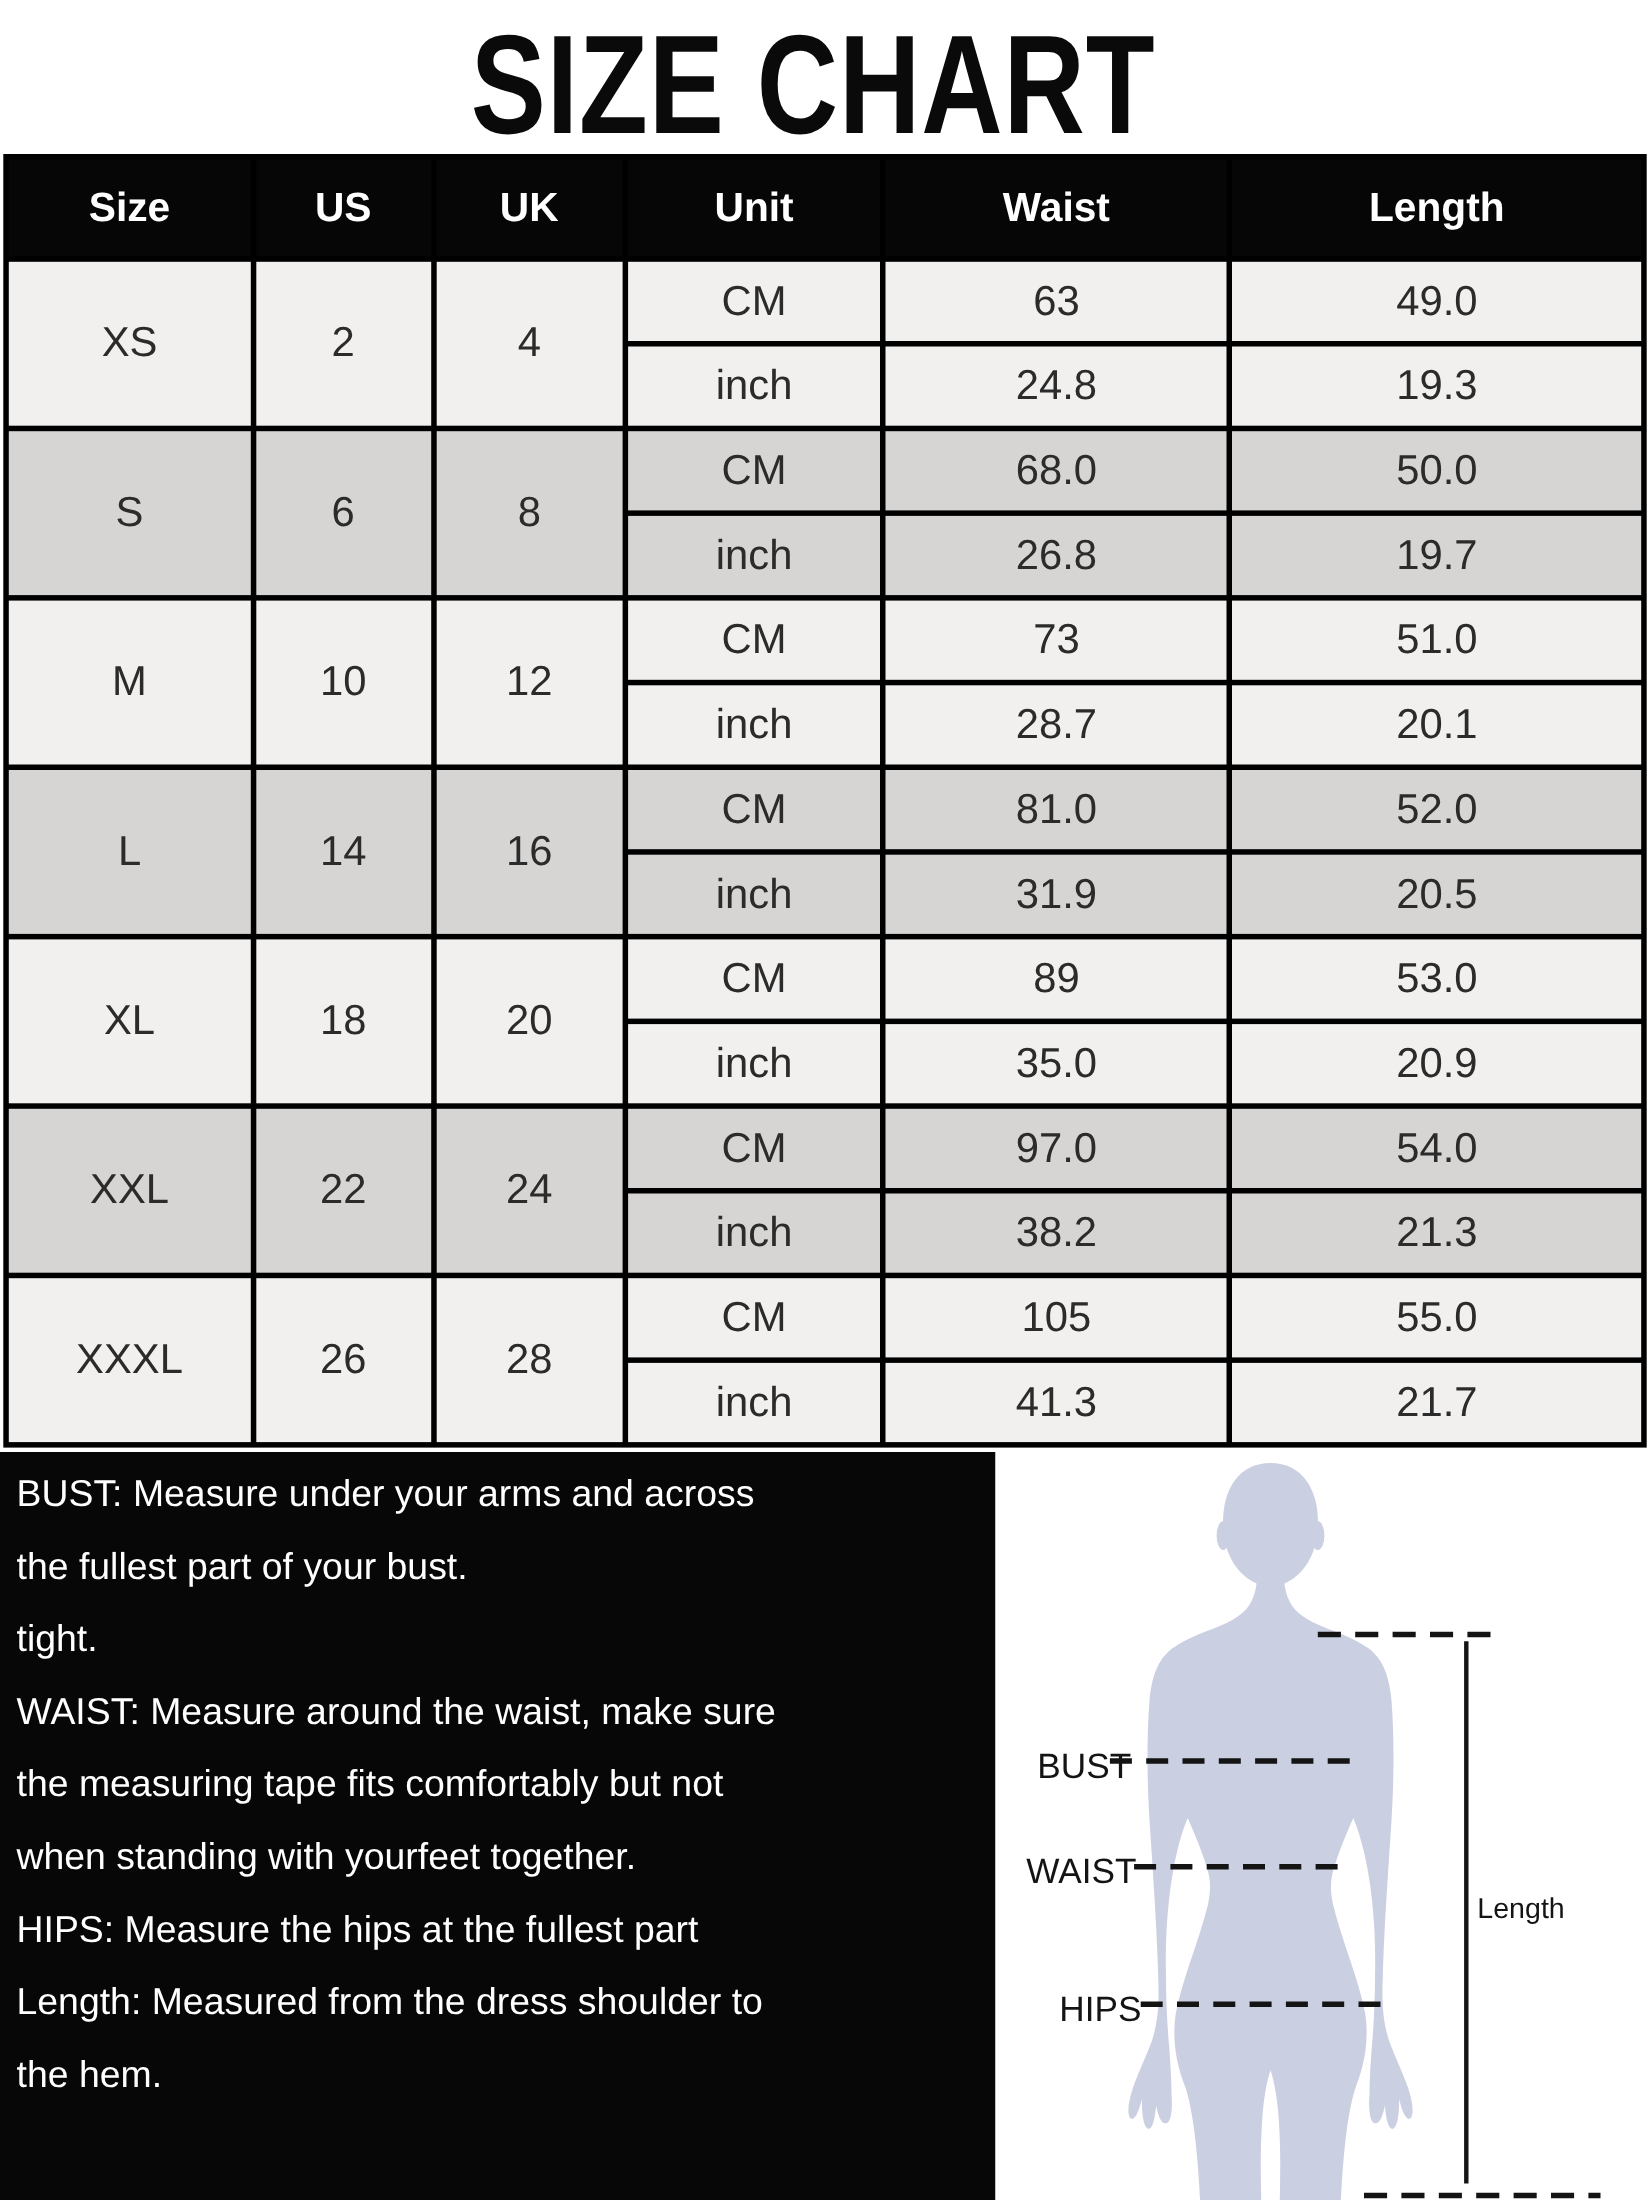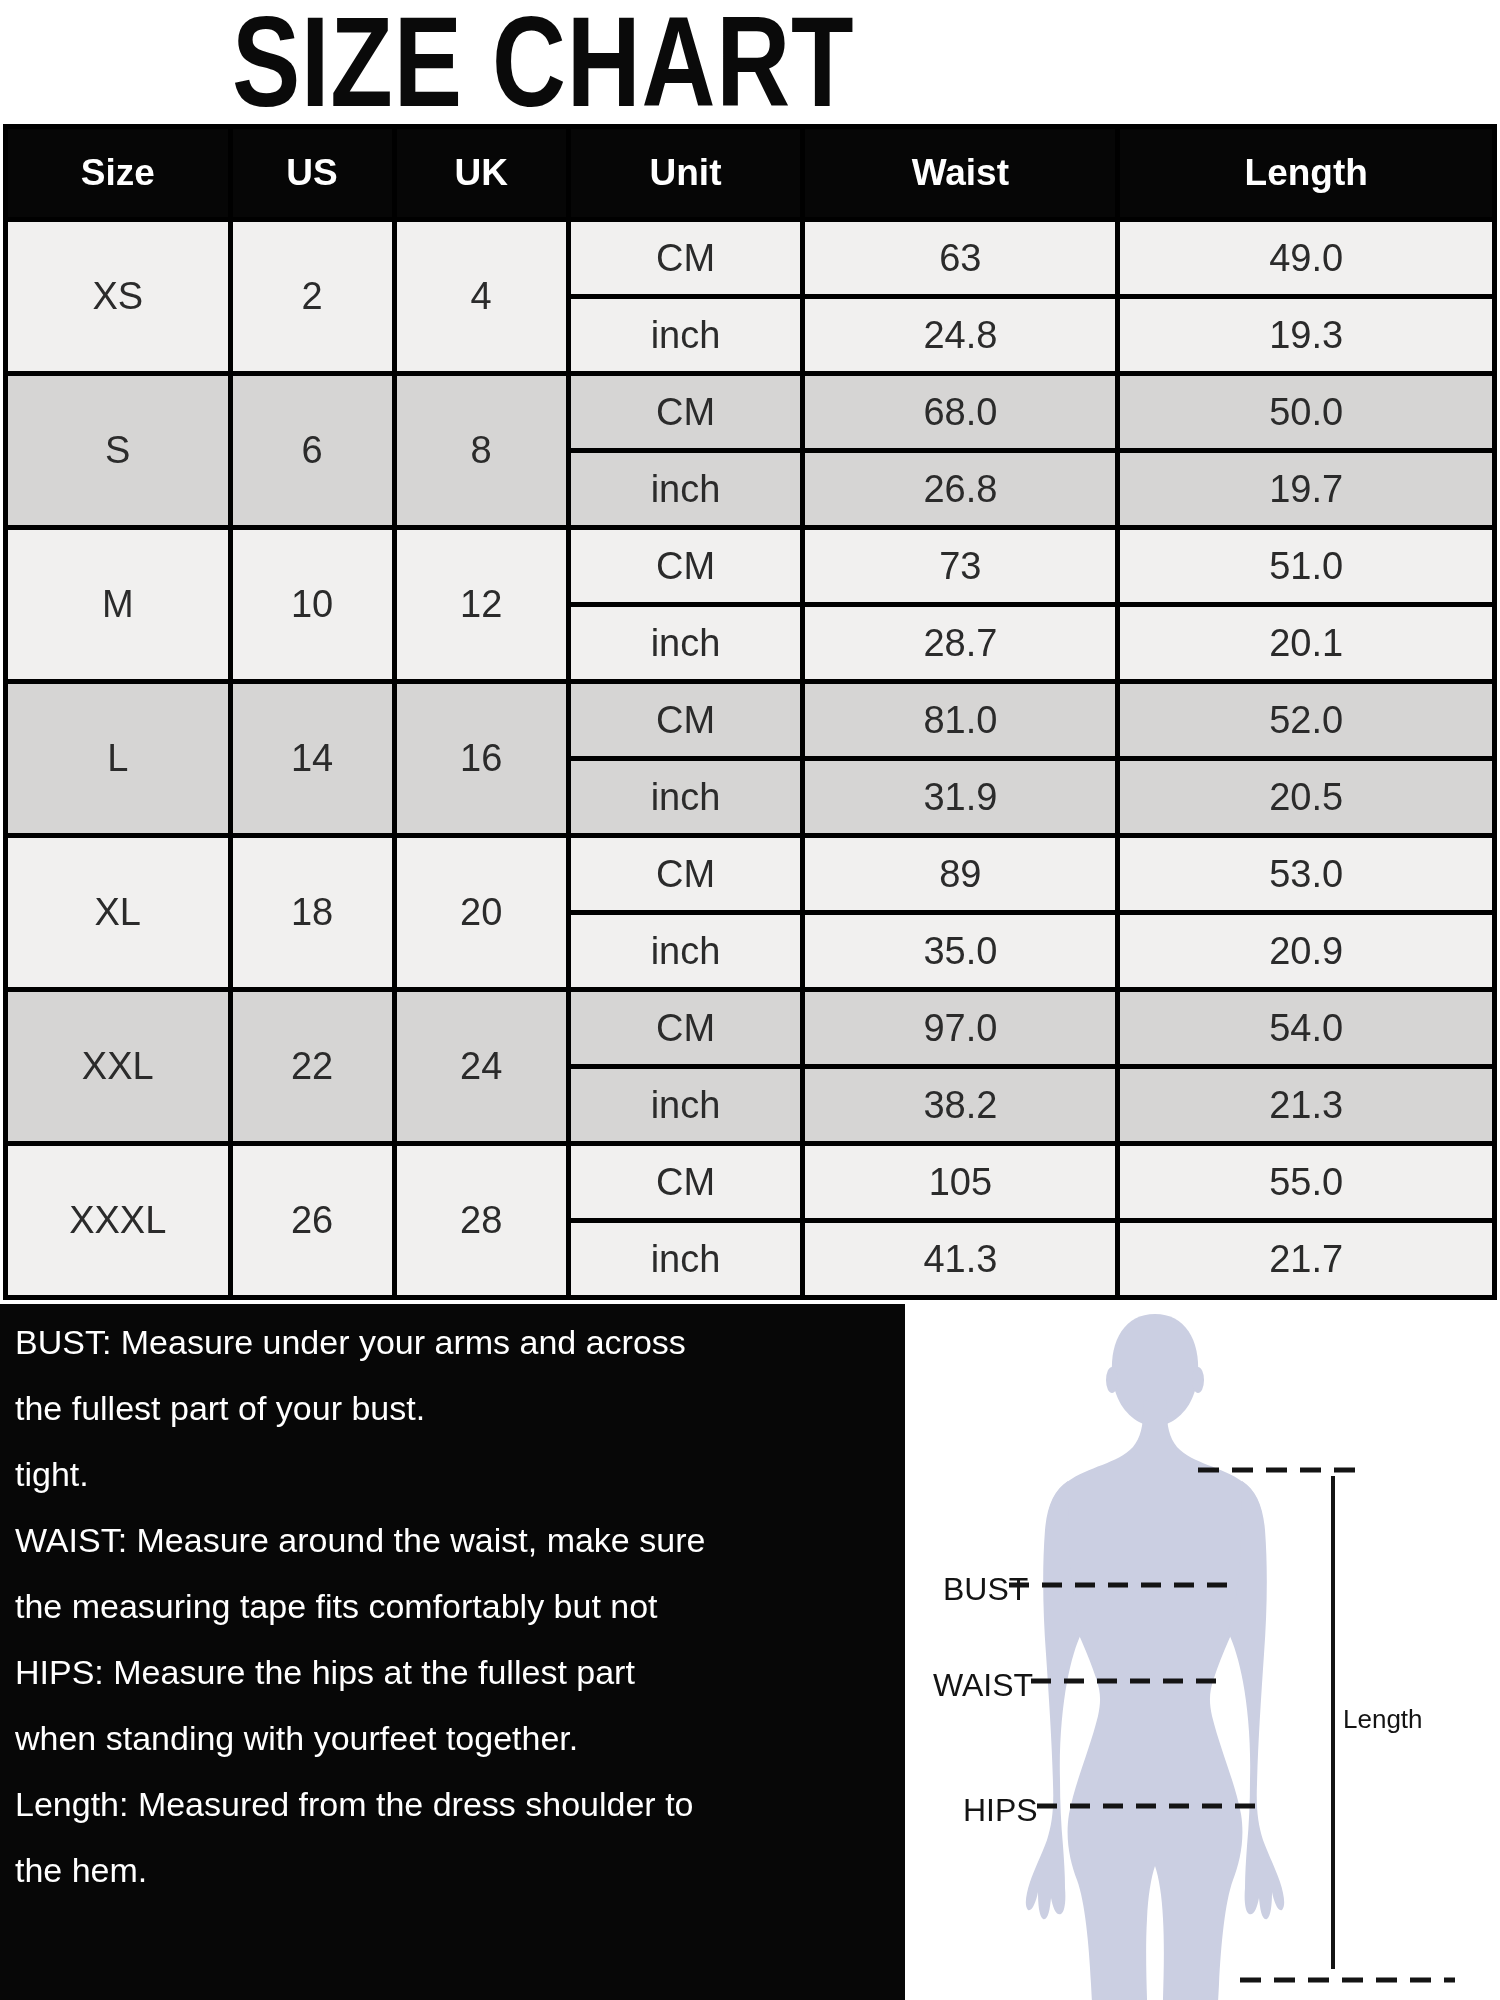--- a/index.html
+++ b/index.html
@@ -1,20 +1,20 @@
 <!DOCTYPE html>
 <html><head>
 <meta charset="utf-8">
 <style>
   html,body{margin:0;padding:0;background:#fff;}
   .page{position:relative;width:1500px;height:2000px;background:#fff;overflow:hidden;
         font-family:"Liberation Sans",sans-serif;}
 
   
-  .title-wrap{height:122px;padding-top:2px;}
+  .title-wrap{height:122px;padding-top:18px;text-align:center;}
   .title{margin:0 0 0 232px;font-size:128px;line-height:120px;font-weight:700;color:#0a0a0a;
          white-space:nowrap;transform:scaleX(0.80);transform-origin:left center;letter-spacing:1px;}
 
   
   table.size-table{border-collapse:separate;border-spacing:5px;width:1494px;margin:0 auto;
                    table-layout:fixed;background:#000000;}
   .size-table th{background:#060606;color:#fff;font-size:37px;font-weight:700;height:86px;
                  text-align:center;vertical-align:middle;}
   .size-table td{height:70px;text-align:center;vertical-align:middle;font-size:38px;
                  font-weight:400;color:#2b2b2b;}
@@ -160,22 +160,22 @@
     </table>
 
   <div class="bottom">
 
     <div class="instructions">
       <div>BUST: Measure under your arms and across</div>
       <div>the fullest part of your bust.</div>
       <div>tight.</div>
       <div>WAIST: Measure around the waist, make sure</div>
       <div>the measuring tape fits comfortably but not</div>
+      <div>when standing with yourfeet together.</div>
       <div>HIPS: Measure the hips at the fullest part</div>
-      <div>when standing with yourfeet together.</div>
       <div>Length: Measured from the dress shoulder to</div>
       <div>the hem.</div>
     </div>
 
     <div class="figure-panel">
 
       <svg width="500" height="728" viewBox="0 0 500 728">
         <g fill="#cbcfe2" stroke="none">
           <path d="M250,10 C280,10 295,36 293,70 C291,95 280,110 266,118
             C260,121 255,123 250,123 C245,123 240,121 234,118 C220,110 209,95 207,70 C205,36 220,10 250,10 Z"></path>

